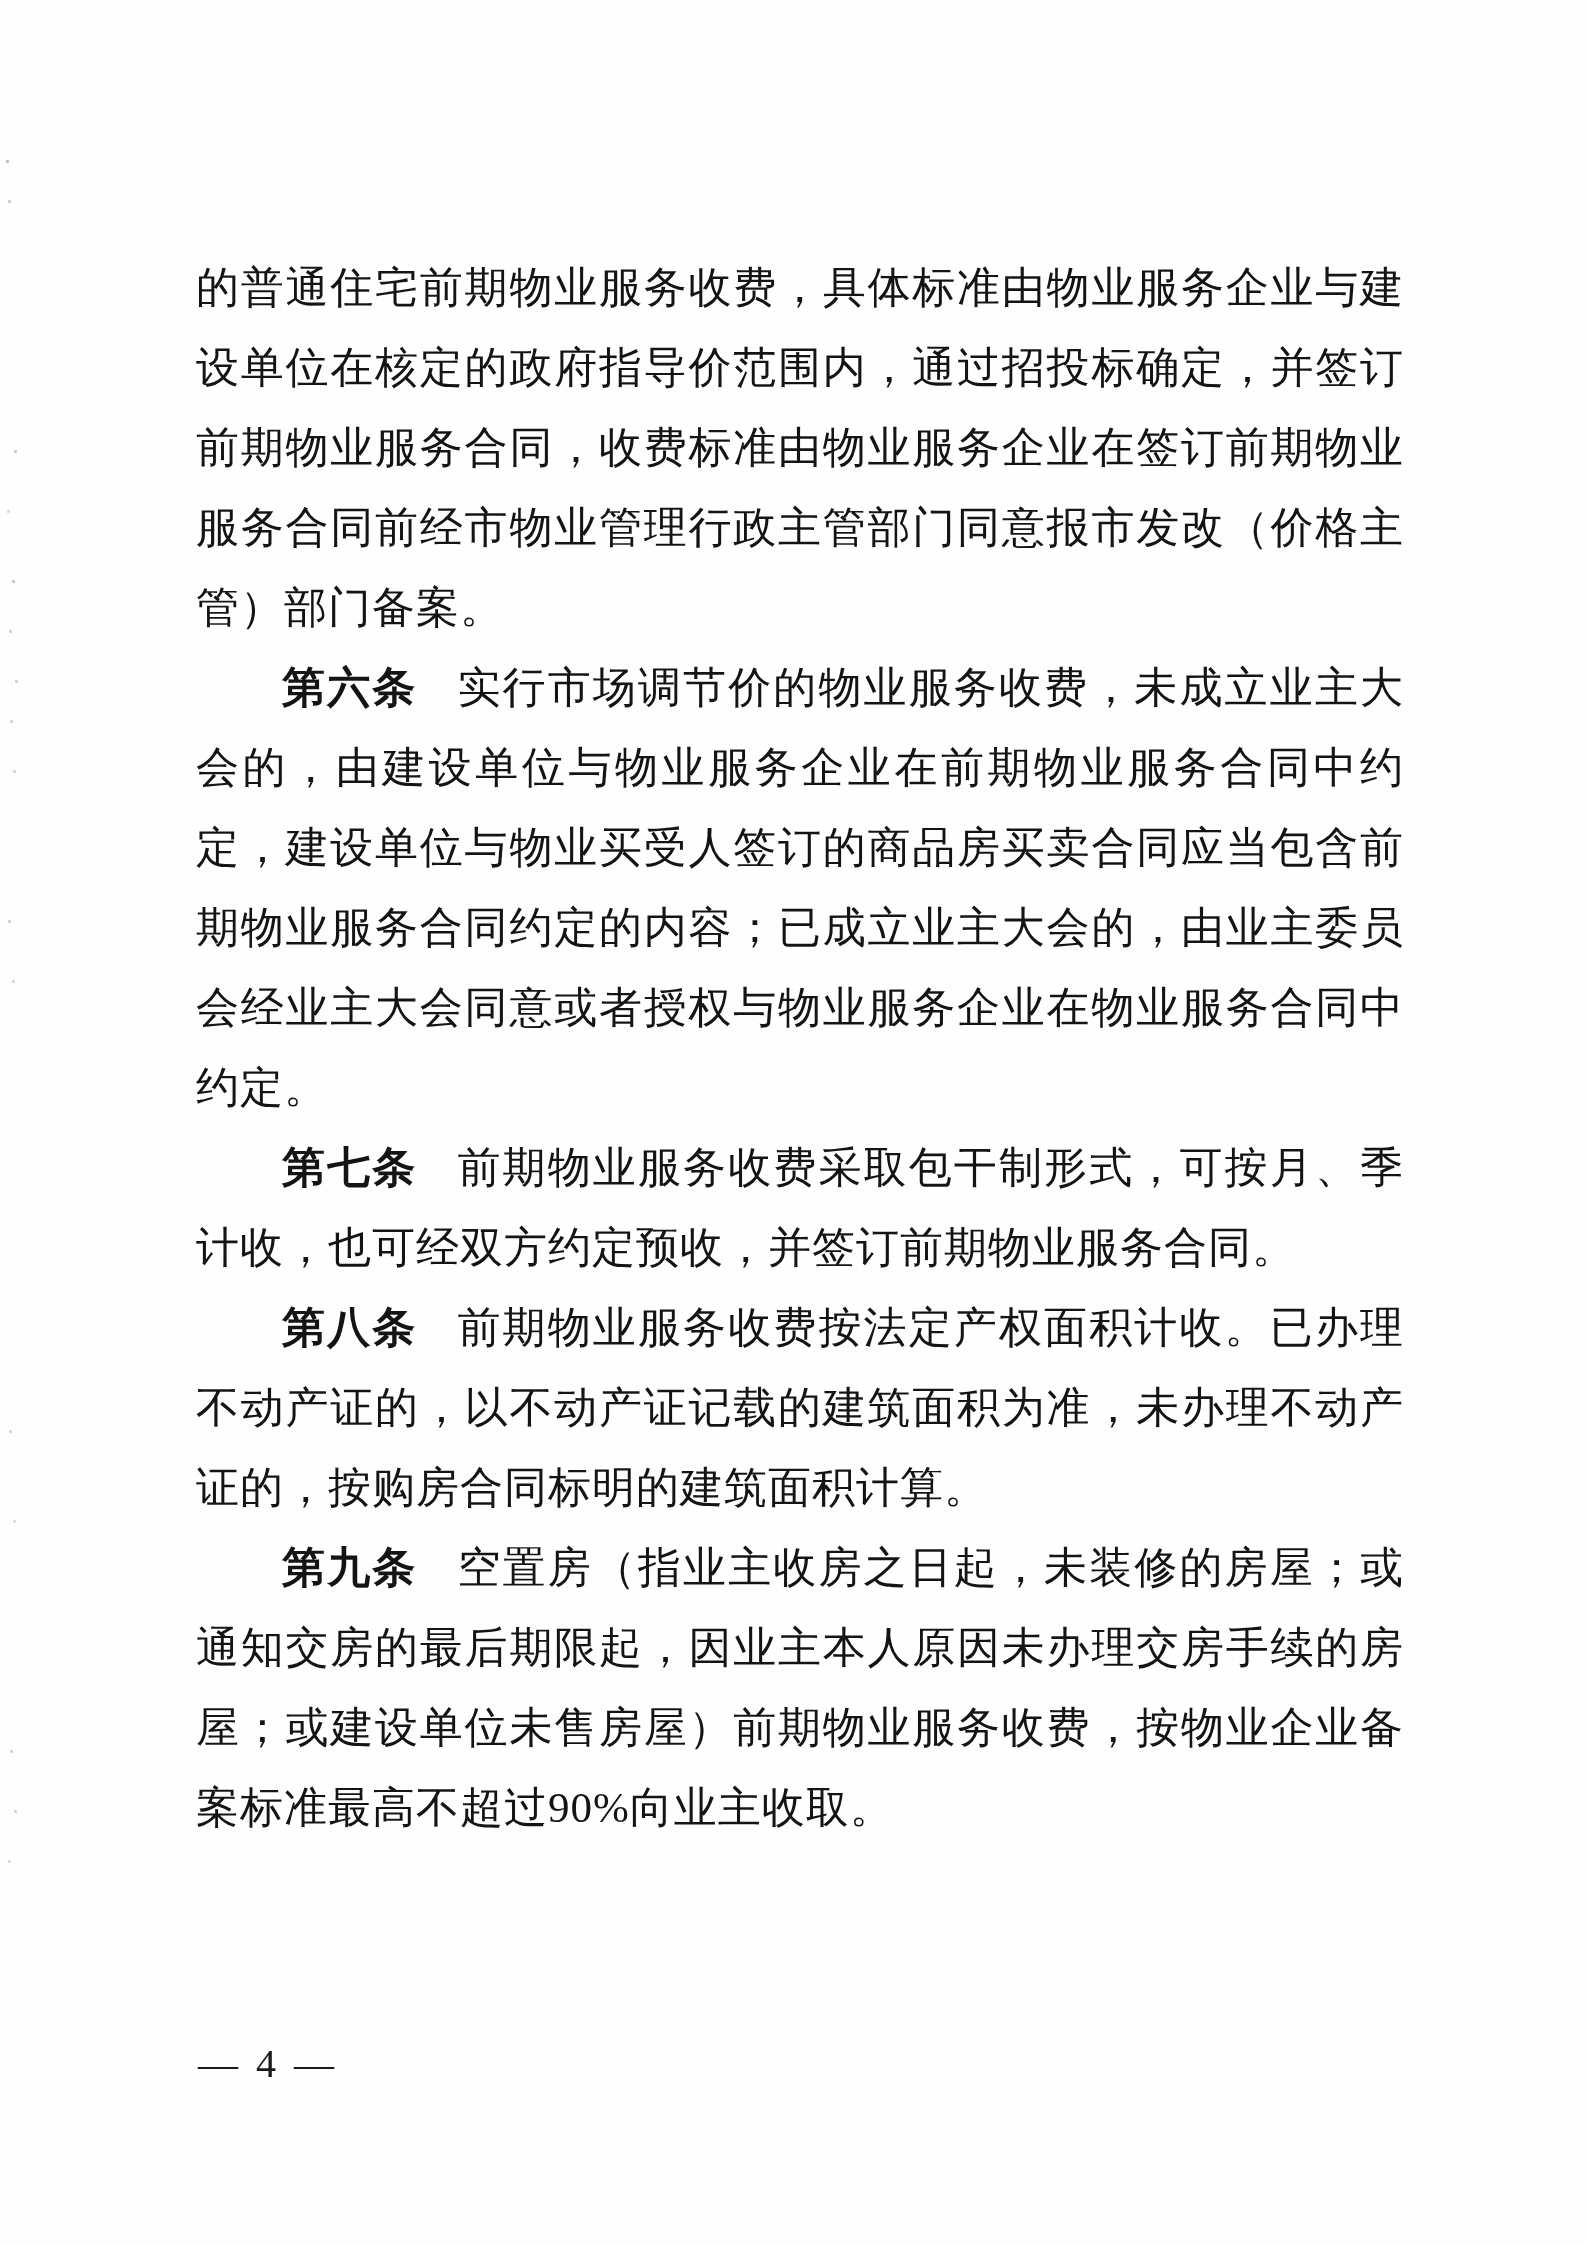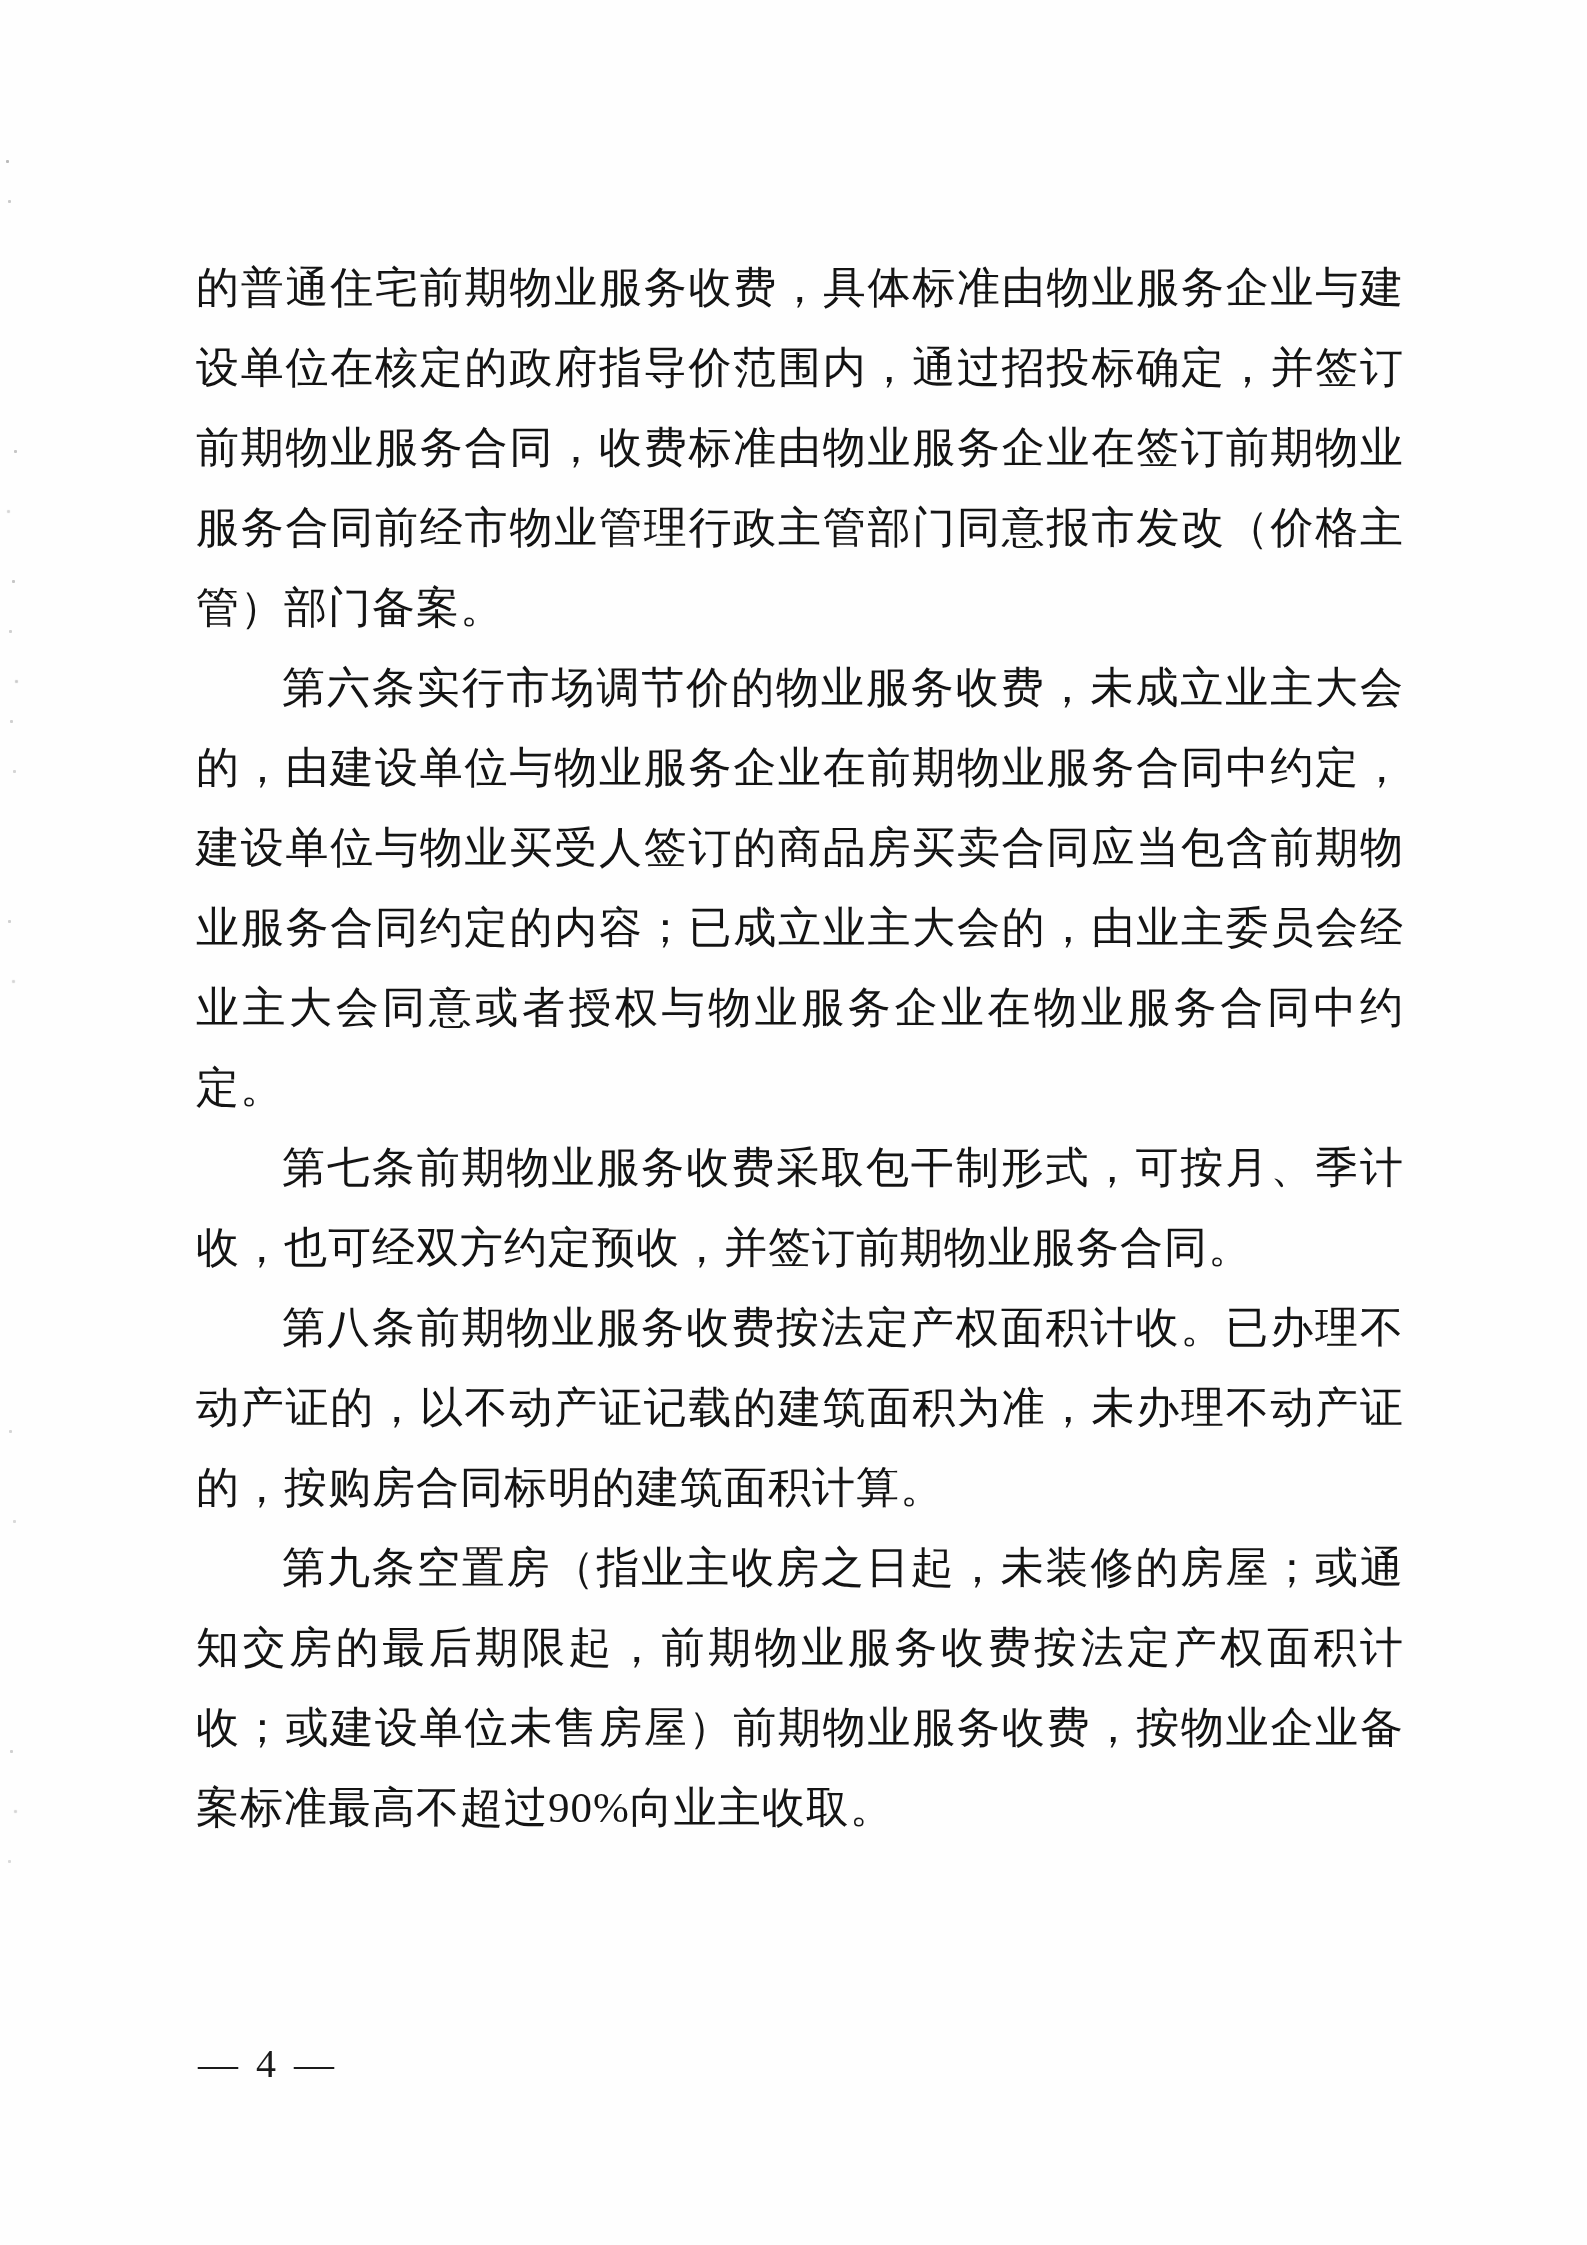--- a/index.html
+++ b/index.html
@@ -32,21 +32,22 @@
     letter-spacing: 1px;
   }
   .para {
     margin: 0;
     padding: 0;
   }
   .para.indent {
     text-indent: 86px;
   }
   .article-label {
-    font-weight: normal;
+    font-weight: bold;
+    margin-right: 40px;
   }
   .article-label:empty {
     display: none;
   }
   .footer {
     position: absolute;
     left: 198px;
     top: 2040px;
     font-size: 40px;
     line-height: 48px;
@@ -91,20 +92,20 @@
 
     <p class="para"><span>的普通住宅前期物业服务收费，具体标准由物业服务企业与建设单位在核定的政府指导价范围内，通过招投标确定，并签订前期物业服务合同，收费标准由物业服务企业在签订前期物业服务合同前经市物业管理行政主管部门同意报市发改（价格主管）部门备案。</span></p>
 
     <p class="para indent"><span class="article-label">第六条</span><span>实行市场调节价的物业服务收费，未成立业主大会的，由建设单位与物业服务企业在前期物业服务合同中约定，建设单位与物业买受人签订的商品房买卖合同应当包含前期物业服务合同约定的内容；已成立业主大会的，由业主委员会经业主大会同意或者授权与物业服务企业在物业服务合同中约定。</span></p>
 
 
     <p class="para indent"><span class="article-label">第七条</span><span>前期物业服务收费采取包干制形式，可按月、季计收，也可经双方约定预收，并签订前期物业服务合同。</span></p>
 
     <p class="para indent"><span class="article-label">第八条</span><span>前期物业服务收费按法定产权面积计收。已办理不动产证的，以不动产证记载的建筑面积为准，未办理不动产证的，按购房合同标明的建筑面积计算。</span></p>
 
-    <p class="para indent"><span class="article-label">第九条</span><span>空置房（指业主收房之日起，未装修的房屋；或通知交房的最后期限起，前期物业服务收费按法定产权面积计收；或建设单位未售房屋）前期物业服务收费，按物业企业备案标准最高不超过90%向业主收取。</span></p>
+    <p class="para indent"><span class="article-label">第九条</span><span>空置房（指业主收房之日起，未装修的房屋；或通知交房的最后期限起，因业主本人原因未办理交房手续的房屋；或建设单位未售房屋）前期物业服务收费，按物业企业备案标准最高不超过90%向业主收取。</span></p>
 
 
   </div>
 
   <div class="footer"><span>— 4 —</span></div>
 
 </div>
 
 </body></html>

